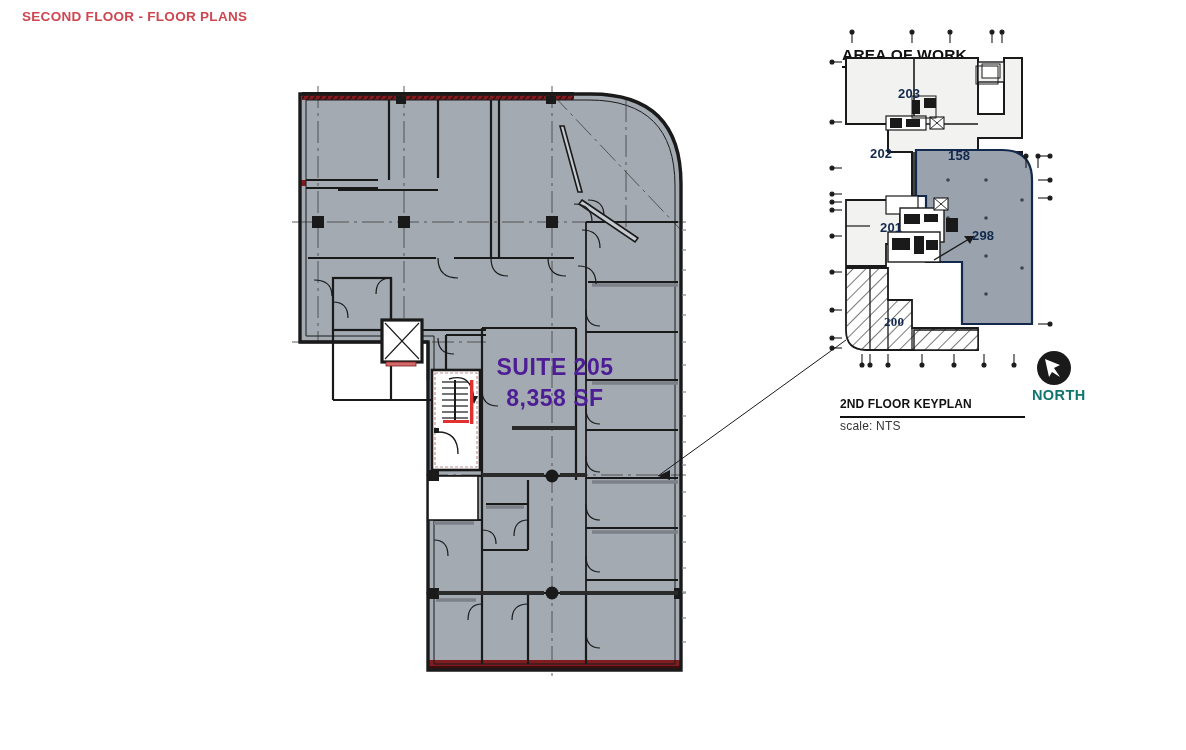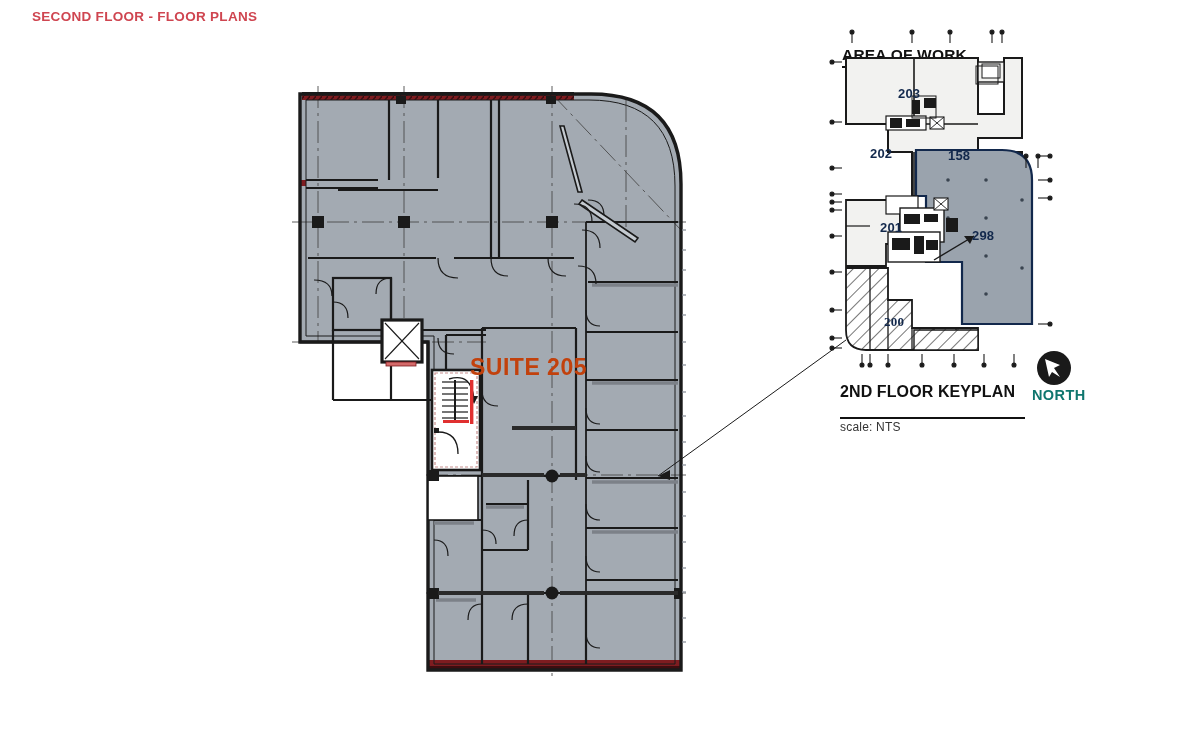--- a/index.html
+++ b/index.html
@@ -17,36 +17,36 @@
   }
   
   #page-title {
     position: absolute;
     left: 22px; top: 9px;
     font-size: 13.5px;
     font-weight: bold;
     letter-spacing: 0.3px;
     color: #cf4550;
     white-space: nowrap;
-    margin-left: 10px;
   }
   
   #main-plan {
     position: absolute;
     left: 286px; top: 80px;
     width: 420px; height: 610px;
   }
   #main-plan svg, #keyplan svg, #leader svg { display: block; overflow: visible; }
 
   
   #suite-callout {
     position: absolute;
     left: 470px; top: 352px;
     width: 170px;
-    color: #c2410c;
+    text-align: center;
+    color: #4c1d95;
     pointer-events: none;
   }
   #suite-callout .suite-name {
     font-size: 23px; font-weight: bold; letter-spacing: 0.5px;
     line-height: 30px; white-space: nowrap;
   }
   #suite-callout .suite-area {
     font-size: 23px; font-weight: bold; letter-spacing: 0.5px;
     line-height: 32px; white-space: nowrap;
   }
@@ -65,24 +65,25 @@
     border-bottom: 2.2px solid #111111;
     padding-bottom: 2px;
     white-space: nowrap;
   }
   #keyplan-title-wrap {
     position: absolute;
     left: 840px; top: 383px;
     width: 185px;
   }
   #keyplan-title {
-    font-size: 16px; font-weight: bold; color: #111111;
+    font-size: 12px; font-weight: bold; color: #111111;
     letter-spacing: 0.1px; white-space: nowrap;
     border-bottom: 2.2px solid #111111;
-    padding-bottom: 16px;
+    padding-bottom: 5px;
+    margin-top: 14px;
   }
   #keyplan-scale {
     font-size: 12px; color: #333333; margin-top: 1px;
     letter-spacing: 0.2px;
   }
   #north-label {
     position: absolute;
     left: 1032px; top: 387px;
     font-size: 14.5px; font-weight: bold; color: #0f766e;
     letter-spacing: 0.4px;
@@ -331,20 +332,21 @@
         <line x1="396" y1="488" x2="400" y2="488"></line>
           <line x1="396" y1="512" x2="400" y2="512"></line>
         <line x1="396" y1="538" x2="400" y2="538"></line>
           <line x1="396" y1="562" x2="400" y2="562"></line>
       </g>
     </svg>
   </div>
 
   <div id="suite-callout">
     <div class="suite-name">SUITE 205</div>
+    <div class="suite-area">8,358 SF</div>
   </div>
 
   <div id="leader">
     <svg width="230" height="160" viewBox="0 0 230 160">
       <line x1="206" y1="10" x2="18" y2="146" stroke="#1a1a1a" stroke-width="1"></line>
       <path d="M18,146 L30,140 L30,150 Z" fill="#1a1a1a"></path>
     </svg>
   </div>
 
   <div id="area-of-work-label">AREA OF WORK</div>

